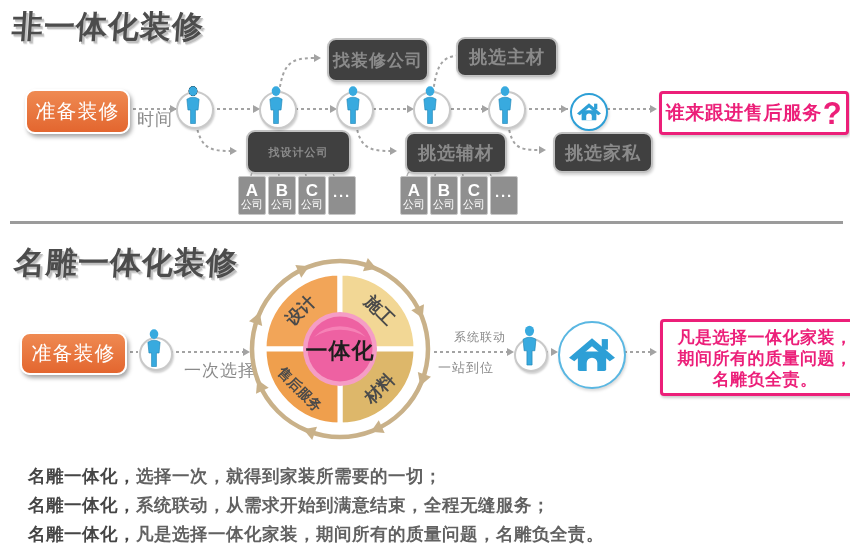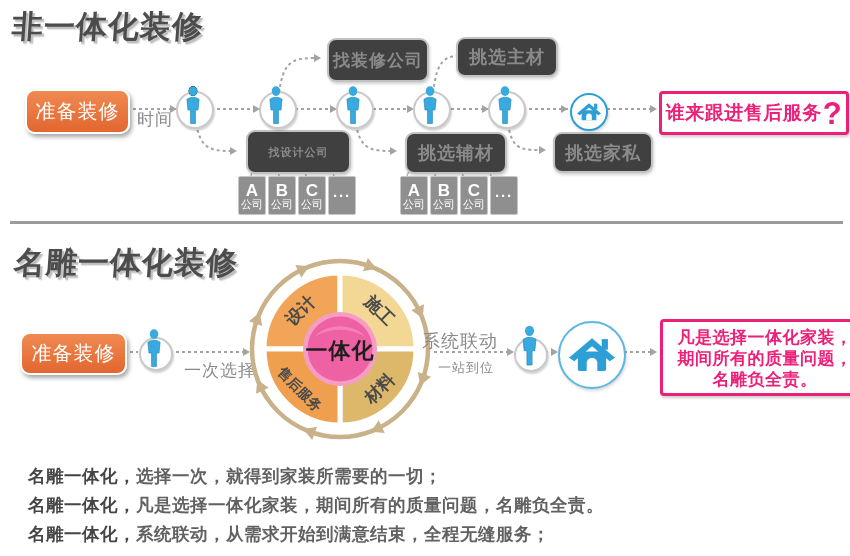--- a/index.html
+++ b/index.html
@@ -238,21 +238,21 @@
     <text x="39" y="-33" transform="rotate(45 39 -38)" font-size="17" font-weight="bold" fill="#4a4a4a" text-anchor="middle">施工</text>
     <text x="-40" y="45" transform="rotate(45 -40 40)" font-size="14" font-weight="bold" fill="#4a4a4a" text-anchor="middle">售后服务</text>
     <text x="40" y="45" transform="rotate(-45 40 40)" font-size="17" font-weight="bold" fill="#4a4a4a" text-anchor="middle">材料</text>
 
     <circle r="37" fill="#f59dc5"></circle>
     <circle r="32.5" fill="#ee61a2"></circle>
     <path d="M-26,-12 A32,26 0 0 1 26,-12 A40,30 0 0 0 -26,-12 Z" fill="#f685b8" opacity="0.9"></path>
     <text x="0" y="9" font-size="22" font-weight="bold" fill="#1e1e1e" text-anchor="middle" letter-spacing="1">一体化</text>
   </svg>
 
-  <div class="gray-label" style="left:422px;top:329px;font-size:18px;">系统联动</div>
+  <div class="gray-label" style="left:454px;top:329px;font-size:12px;">系统联动</div>
   <div class="gray-label" style="left:438px;top:359px;font-size:13px;">一站到位</div>
 
   <div class="person-circle" style="left:514px;top:338px;width:30px;height:30px;"></div>
   <svg class="person-glyph" style="left:520px;top:323px;" width="19" height="46" viewBox="0 0 20 44">
       <ellipse cx="10" cy="6" rx="4.8" ry="5.4" fill="#38aadf"></ellipse>
       <path d="M3.2,15 Q10,10.5 16.8,15 L15.6,27 L12.7,27 L12.7,42 L7.3,42 L7.3,27 L4.4,27 Z" fill="#38aadf" stroke="#1d85b5" stroke-width="0.7"></path>
     </svg>
 
   <div class="house-circle" style="left:558px;top:321px;width:64px;height:64px;border:2.5px solid #5ab7e2;">
     <svg width="50" height="46" viewBox="-14 -12 28 26">
@@ -266,17 +266,17 @@
   </div>
 
   <div class="pink-box pink-promise" style="left:660px;top:319px;width:182px;height:66px;">
     <div>凡是选择一体化家装，</div>
     <div>期间所有的质量问题，</div>
     <div>名雕负全责。</div>
   </div>
 
   <div class="footer">
     <div><span class="lead">名雕一体化，</span><span>选择一次，就得到家装所需要的一切；</span></div>
+    <div><span class="lead">名雕一体化，</span><span>系统联动，从需求开始到满意结束，全程无缝服务；</span></div>
     <div><span class="lead">名雕一体化，</span><span>凡是选择一体化家装，期间所有的质量问题，名雕负全责。</span></div>
-    <div><span class="lead">名雕一体化，</span><span>系统联动，从需求开始到满意结束，全程无缝服务；</span></div>
   </div>
 
 </div>
 
 </body></html>

